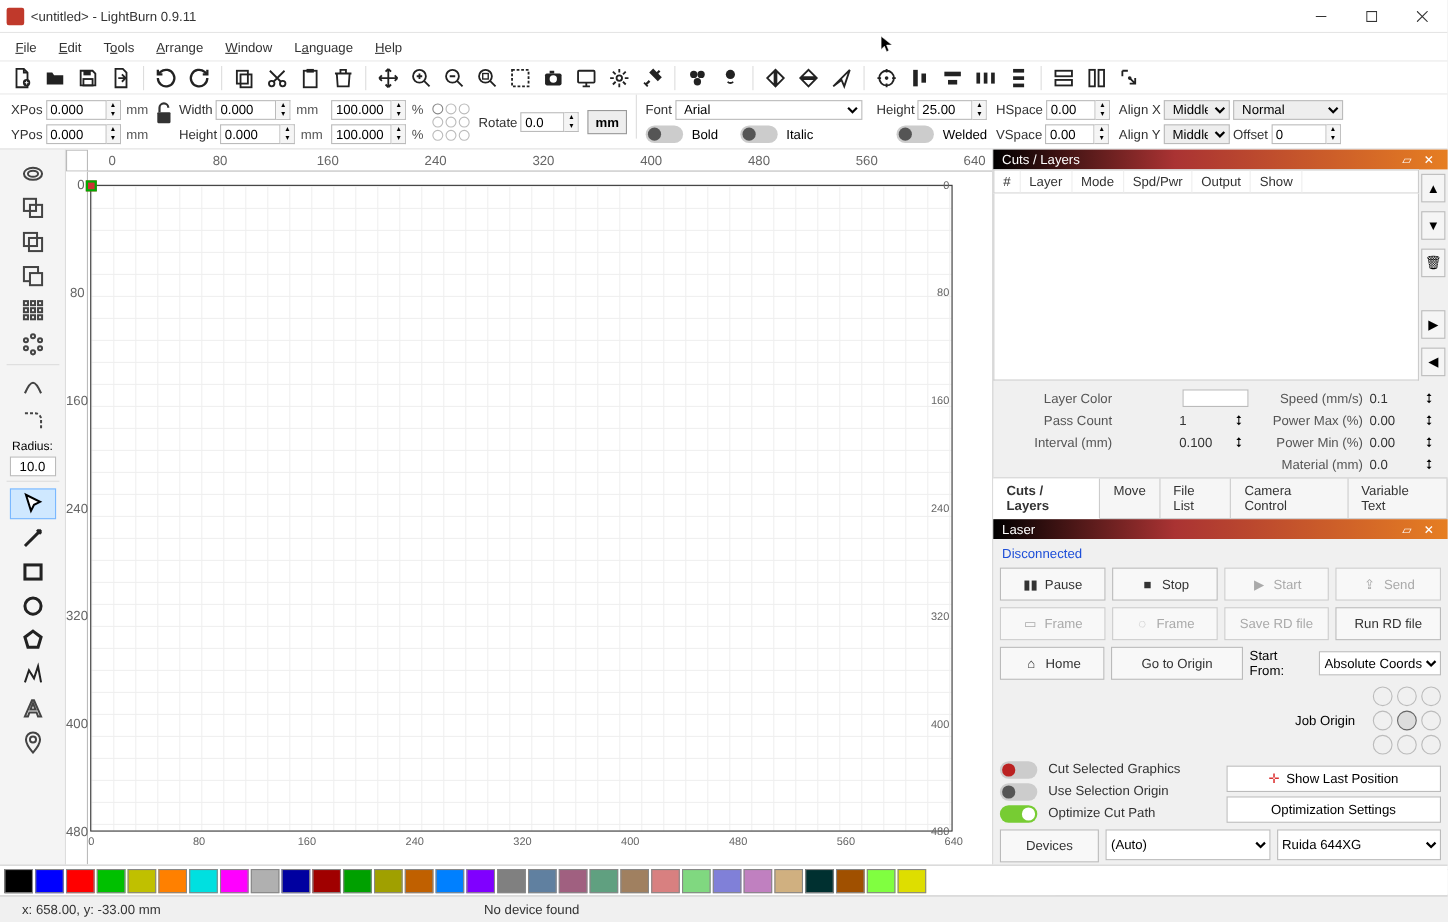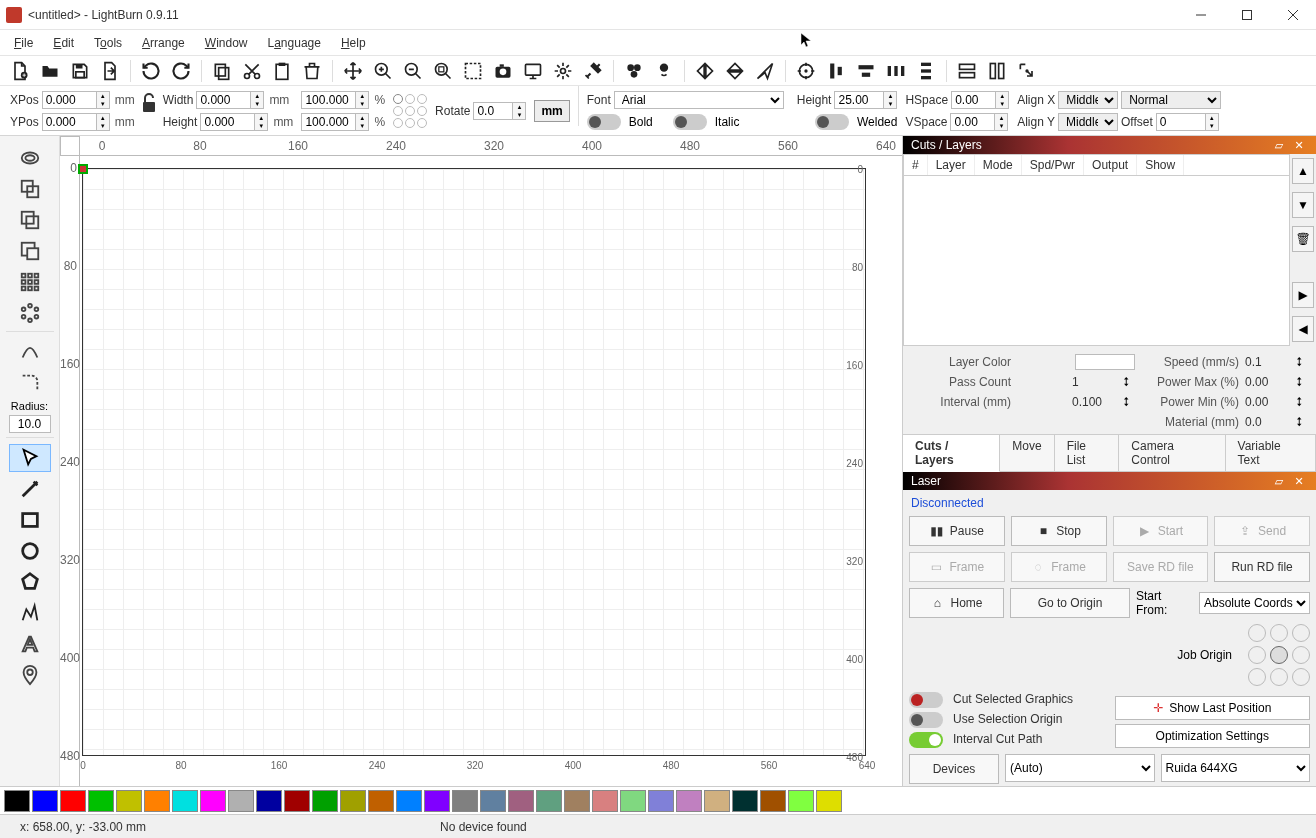--- a/index.html
+++ b/index.html
@@ -839,21 +839,21 @@
           <div class="optrow">
               <span class="toggle-pill red"></span>
               <span>Cut Selected Graphics</span>
             </div>
           <div class="optrow">
               <span class="toggle-pill"></span>
               <span>Use Selection Origin</span>
             </div>
           <div class="optrow">
               <span class="toggle-pill on"></span>
-              <span>Interval Cut Path</span>
+              <span>Optimize Cut Path</span>
             </div>
         </div>
         <div style="flex:1;display:flex;flex-direction:column;gap:4px;justify-content:flex-end">
           <div class="widebtn">
               <span style="color:#d33">✛</span>
               <span>Show Last Position</span>
             </div>
           <div class="widebtn">
               <span>Optimization Settings</span>
             </div>

